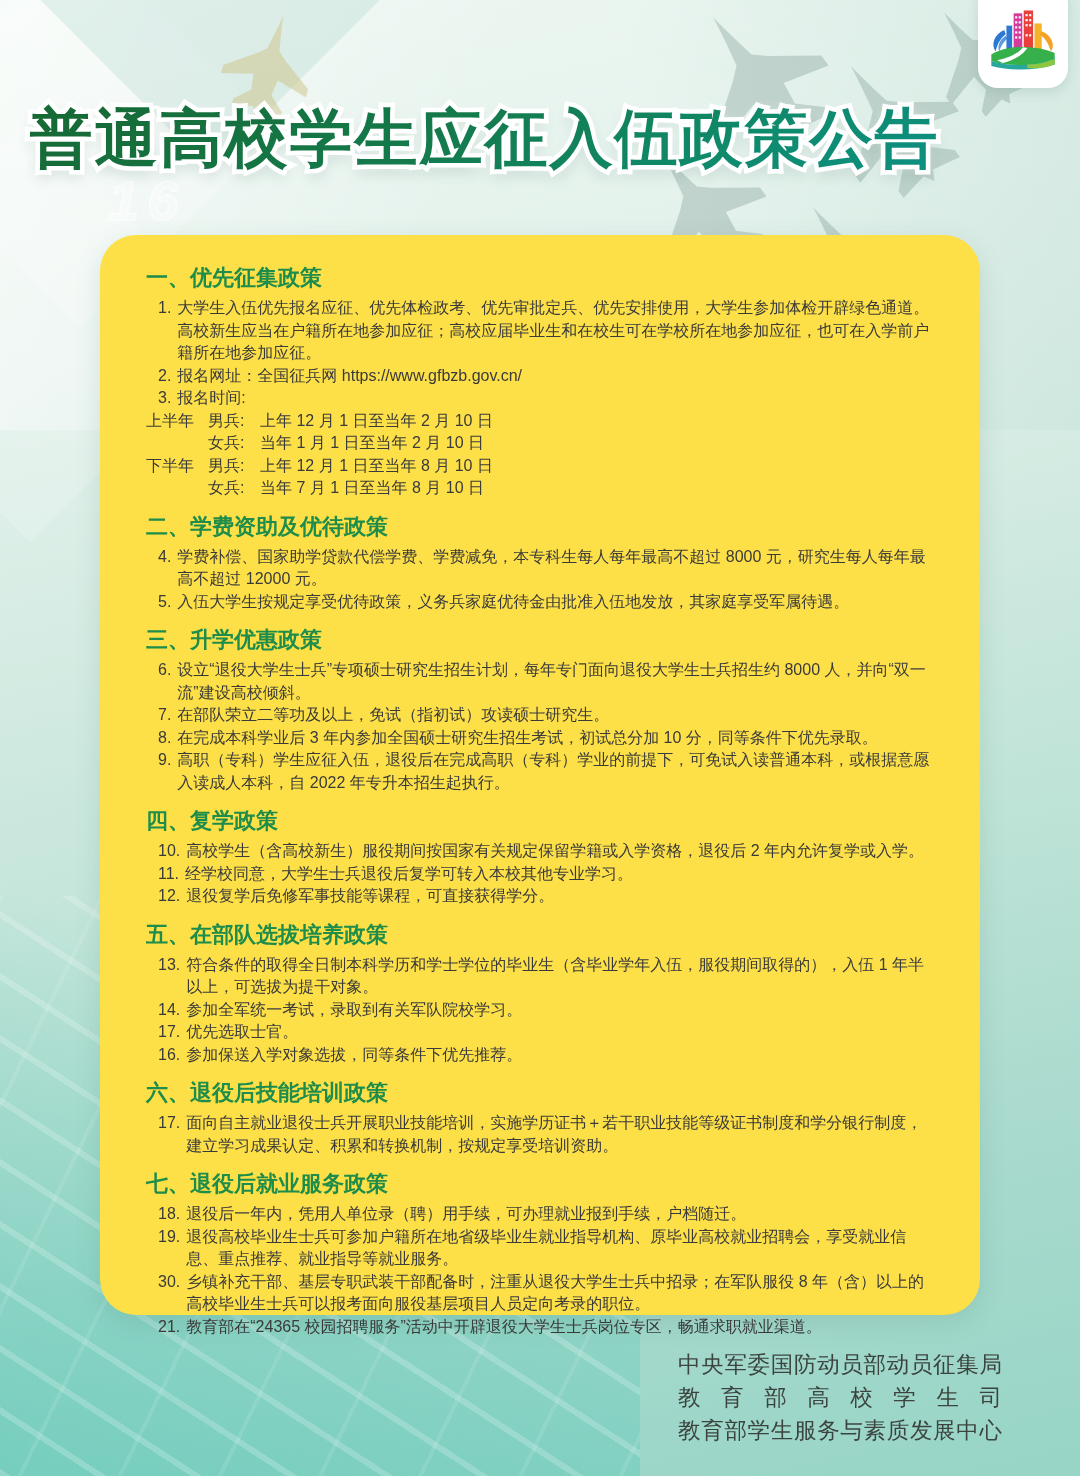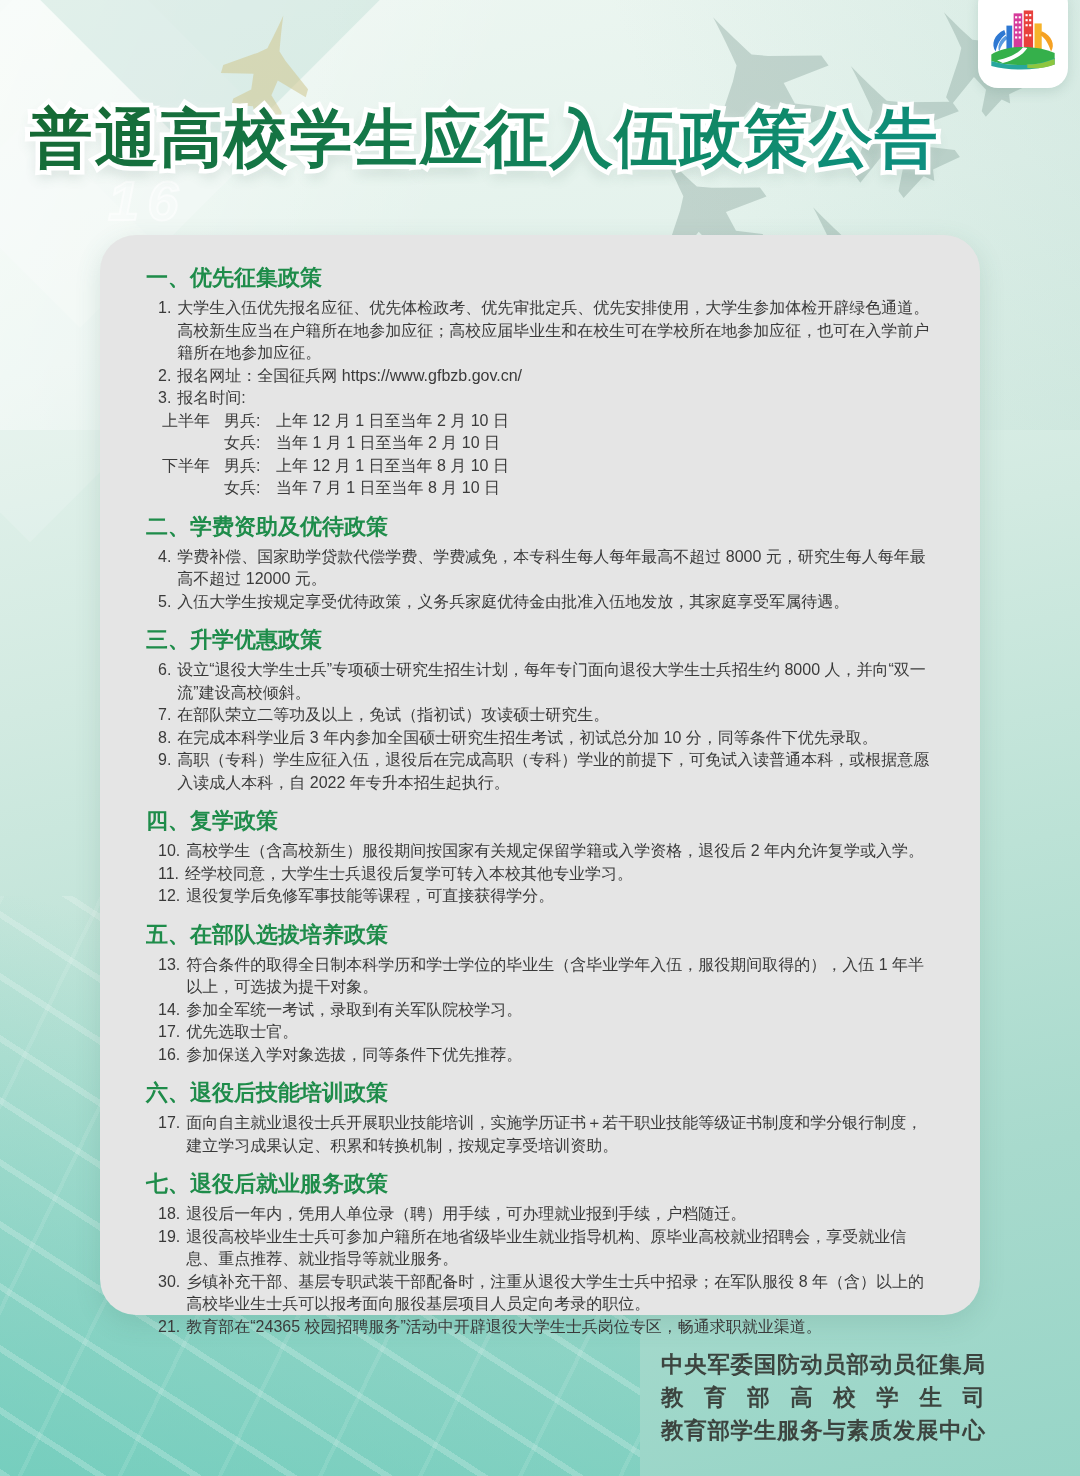--- a/index.html
+++ b/index.html
@@ -42,37 +42,37 @@
     .title .fill {
       background:linear-gradient(150deg,#166a35 5%,#147a4c 45%,#0f8a6b 75%,#0d9083 100%);
       -webkit-background-clip:text; background-clip:text; color:transparent; }
   }
   
   .logo-panel { position:absolute; right:12px; top:-16px; width:90px; height:104px;
     background:#ffffff; border-radius:20px; box-shadow:0 4px 12px rgba(70,120,105,0.18);
     z-index:4; display:flex; align-items:flex-end; justify-content:center; padding-bottom:12px; box-sizing:border-box; }
   
   .card { position:absolute; left:100px; top:235px; width:880px; height:1080px;
-    background:#e5e5e5; border-radius:36px; z-index:2;
+    background:#fde047; border-radius:36px; z-index:2;
     box-shadow:0 8px 26px rgba(60,120,100,0.16);
     padding:30px 42px 24px 46px; box-sizing:border-box; }
   .section h2 { margin:14px 0 6px 0; font-size:22px; line-height:26px; font-weight:bold; color:#1e8c4a; }
   .section:first-child h2 { margin-top:0; }
   .items { list-style:none; margin:0; padding:0 0 0 12px; }
   .item { display:flex; font-size:16px; line-height:22.5px; color:#3a3a3a; }
   .item .num { flex:none; margin-right:6px; }
   .item .txt { flex:1; }
-  .schedule { margin-left:16px; font-size:16px; line-height:22.5px; color:#3a3a3a; }
+  .schedule { font-size:16px; line-height:22.5px; color:#3a3a3a; }
   .srow { display:flex; }
   .sp { width:62px; flex:none; }
   .sw { width:52px; flex:none; }
   .sr { flex:1; }
   
-  .footer { position:absolute; right:95px; top:1348px; width:324px; z-index:2;
-    font-size:22.5px; font-weight:bold; color:#3c443f; line-height:33px; }
+  .footer { position:absolute; right:78px; top:1348px; width:324px; z-index:2;
+    font-size:22.5px; font-weight:normal; color:#3c443f; line-height:33px; }
   .footer .fline { display:block; text-align:justify; text-align-last:justify; }
 </style>
 </head>
 <body>
 
 <div class="facets"></div>
 <div class="facet f1"></div>
 <div class="facet f2"></div>
 <div class="facet f3"></div>
 <div class="water"></div>

